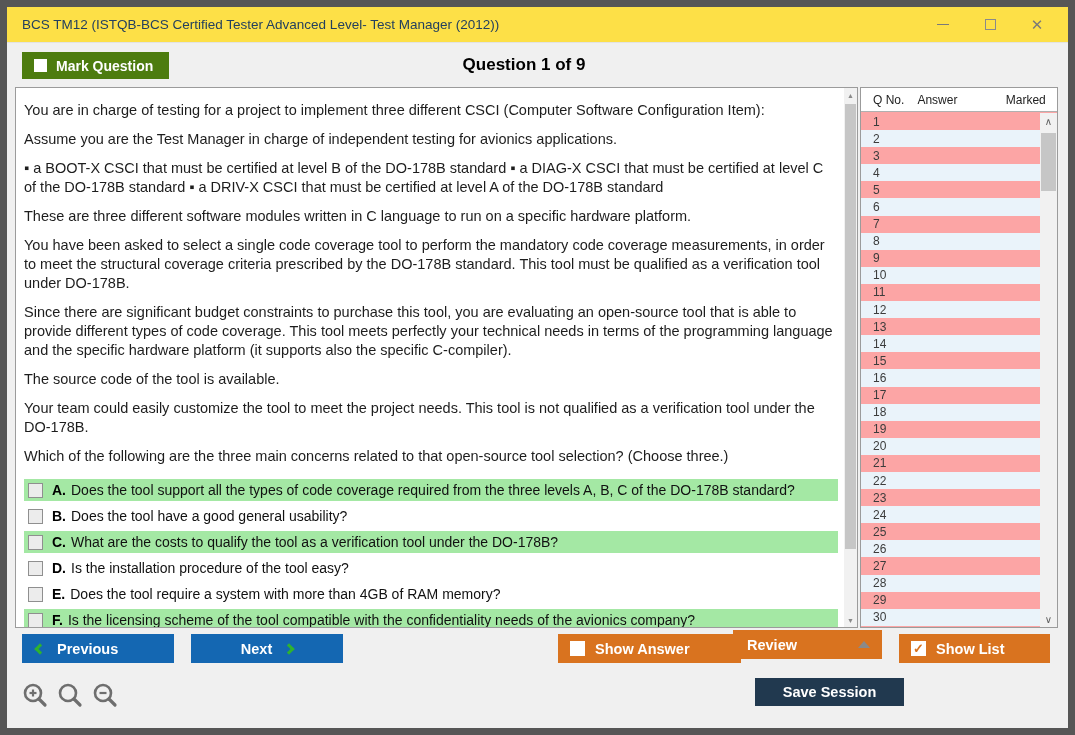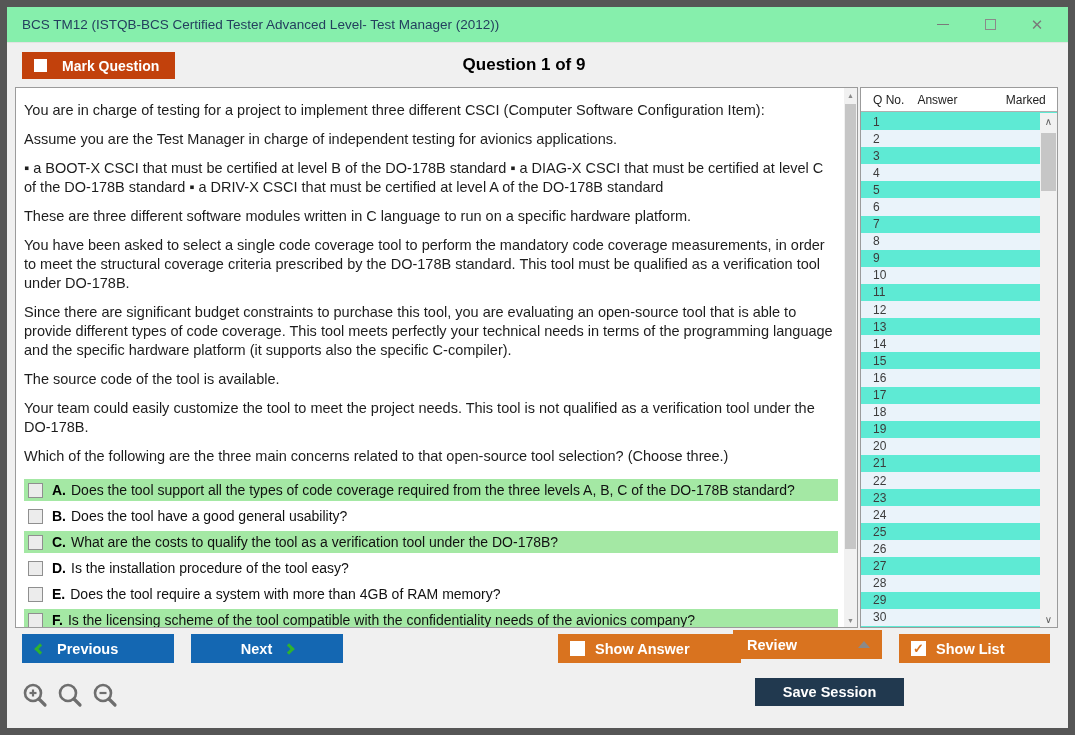--- a/index.html
+++ b/index.html
@@ -3,34 +3,34 @@
 <meta charset="utf-8">
 <style>
   * { margin:0; padding:0; box-sizing:border-box; }
   html,body { width:1075px; height:735px; }
   body { font-family:"Liberation Sans", sans-serif; background:#ffffff; }
   .frame { position:relative; width:1075px; height:735px; background:#565656; }
   .window { position:absolute; left:7px; top:7px; width:1061px; height:721px;
             background:#f0f0f0; display:flex; flex-direction:column; overflow:hidden; }
 
   
-  .titlebar { height:36px; background:#86efac; display:flex; align-items:center;
+  .titlebar { height:36px; background:#fde047; display:flex; align-items:center;
               padding:0 24px 0 15px; border-bottom:1px solid #e3e3e3; flex-shrink:0; }
   .title { font-size:13.5px; color:#24405e; }
   .winctrls { margin-left:auto; display:flex; align-items:center; gap:33px; }
   .wc { width:14px; height:14px; display:flex; align-items:center; justify-content:center;
         color:#7a7a7a; cursor:default; }
   .wc-min-bar { width:12px; height:1px; background:#7a7a7a; }
   .wc-max-box { width:11px; height:11px; border:1px solid #8a8a8a; }
   .wc-close { font-size:15px; color:#7a7a7a; line-height:1; }
 
   
   .headerstrip { height:44px; position:relative; flex-shrink:0; }
-  .mark-btn { position:absolute; left:15px; top:9px; height:27px; background:#c2410c;
-              color:#fff; display:flex; align-items:center; gap:15px; padding:0 16px 0 12px;
+  .mark-btn { position:absolute; left:15px; top:9px; height:27px; background:#4d7c0f;
+              color:#fff; display:flex; align-items:center; gap:9px; padding:0 16px 0 12px;
               font-size:14px; font-weight:bold; cursor:pointer; }
   .mark-cb { width:13px; height:13px; background:#ffffff; flex-shrink:0; }
   .qcounter { position:absolute; left:0; top:0; width:1034px; height:44px; display:flex;
               align-items:center; justify-content:center; font-size:17px; font-weight:bold; color:#000; }
 
   
   .main { height:542px; display:flex; padding:0 10px 0 8px; gap:2px; flex-shrink:0; }
   .qpanel { position:relative; width:843px; height:541px; background:#ffffff;
             border:1px solid #9b9b9b; overflow:hidden; }
   .qcontent { position:absolute; left:0; top:0; right:13px; bottom:0; overflow:hidden;
@@ -45,21 +45,21 @@
   .opt-letter { font-weight:bold; font-size:14px; color:#000; margin-right:5px; }
   .opt-text { font-size:14px; color:#111; }
 
   
   .vscroll { position:absolute; top:0; right:0; bottom:0; width:13px; background:#f1f1f1; }
   .vs-arrow { position:absolute; left:0; width:13px; height:14px; display:flex;
               align-items:center; justify-content:center; font-size:7px; color:#8a8a8a; cursor:pointer; }
   .vs-thumb { position:absolute; left:1px; width:11px; background:#c6c6c6; cursor:pointer; }
 
   
-  .sidebar { position:relative; width:198px; height:541px; background:#5eead4;
+  .sidebar { position:relative; width:198px; height:541px; background:#fca5a5;
              border:1px solid #9b9b9b; overflow:hidden; }
   .sb-header { height:24px; display:flex; align-items:center; font-size:12px; color:#222;
                border-bottom:1px solid #b0b0b0; background:#ffffff; }
   .sb-c1 { width:64px; padding-left:12px; }
   .sb-c2 { width:66px; }
   .sb-c3 { width:60px;margin-left:32px; }
   .sb-rows { position:absolute; left:0; top:25px; right:17px; bottom:0; overflow:hidden; }
   .sb-row { height:17.1px; display:flex; align-items:center; font-size:12px; color:#3c3c3c;
             padding-left:12px; cursor:pointer; }
   .sb-row.alt { background:#eaf3fa; }

